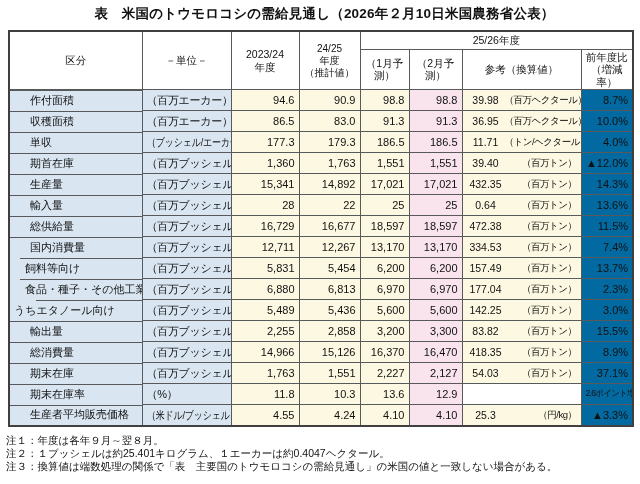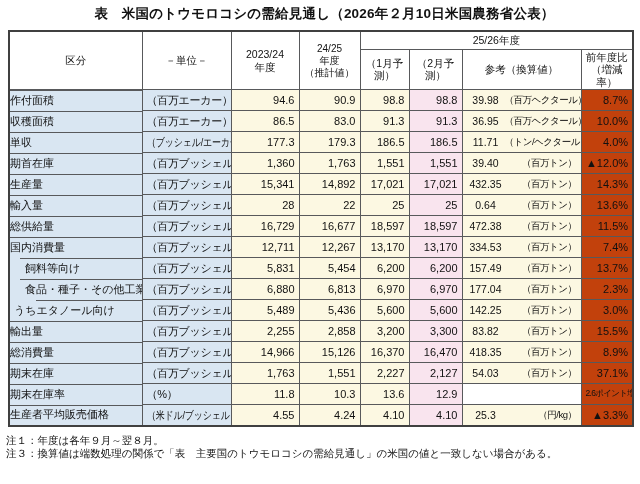--- a/index.html
+++ b/index.html
@@ -33,36 +33,36 @@
   .sd tbody td{ height:21px; padding:0 4px; font-size:11px; }
   td.c-label{
     background:#d9e6f2; text-align:left; font-size:10.5px;
     position:relative; border-top:none; border-bottom:none;
     white-space:nowrap;
   }
   td.c-label::before{
     content:""; position:absolute; top:0; left:var(--ll,0); right:0;
     height:1px; background:#58595b;
   }
-  td.c-label.indent0{ padding-left:0; }
+  td.c-label.indent0{ padding-left:20px; }
   td.c-label.indent1{ padding-left:15px; }
   td.c-label.indent2{ }
   td.c-unit{
     background:#d9e6f2; text-align:left; font-size:10px;
     padding:0 2px; white-space:nowrap; letter-spacing:-0.3px;
   }
   td.c-unit .tight{ display:inline-block; transform:scaleX(0.82); transform-origin:left center; white-space:nowrap; }
   td.c-num{ background:#fcf8e2; text-align:right; padding-right:5px; }
   td.c-feb{ background:#f9e4ee; }
   td.c-ref{ background:#fcf8e2; padding:0 3px; }
   td.c-ref.empty{ background:#ffffff; }
   td.c-ref .inner{ display:flex; justify-content:space-between; align-items:center; }
   .ref-val{ min-width:38px; text-align:center; font-size:10.5px; }
   .ref-unit{ font-size:9.5px; letter-spacing:-0.5px; white-space:nowrap; }
-  td.c-yoy{ background:#c2410c; text-align:right; font-size:10.5px; padding-right:4px; white-space:nowrap; }
+  td.c-yoy{ background:#0369a1; text-align:right; font-size:10.5px; padding-right:4px; white-space:nowrap; }
   td.c-yoy.small{ font-size:8.5px; letter-spacing:-0.7px; padding-right:1px; }
   .footnotes{ margin:7px 0 0 6px; font-size:10.5px; line-height:1.25; color:#111; }
   .footnotes div{ white-space:nowrap; }
 </style>
 </head>
 <body>
 
 <div class="page-title">表　米国のトウモロコシの需給見通し（2026年２月10日米国農務省公表）</div>
 
 <table class="sd">
@@ -334,14 +334,15 @@
             <span class="ref-unit">（円/kg）</span>
           </span>
     </td>
     <td class="c-yoy">▲3.3%</td>
   </tr>
     </tbody>
 </table>
 
 <div class="footnotes">
   <div>注１：年度は各年９月～翌８月。</div>
+  <div>注２：１ブッシェルは約25.401キログラム、１エーカーは約0.4047ヘクタール。</div>
   <div>注３：換算値は端数処理の関係で「表　主要国のトウモロコシの需給見通し」の米国の値と一致しない場合がある。</div>
 </div>
 
 </body></html>

